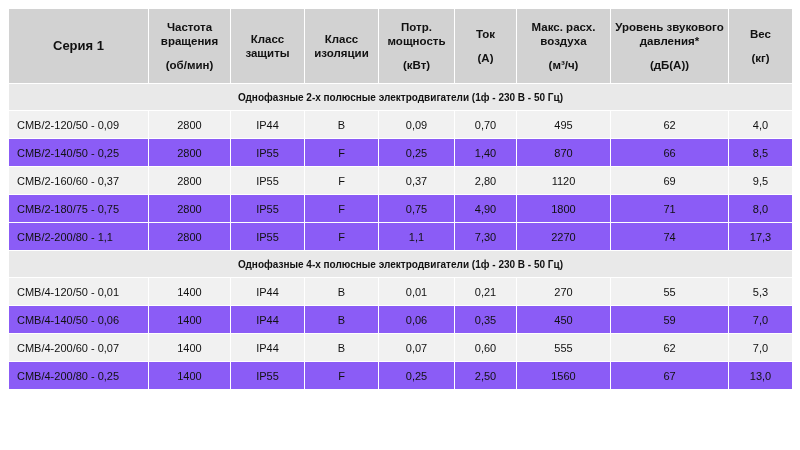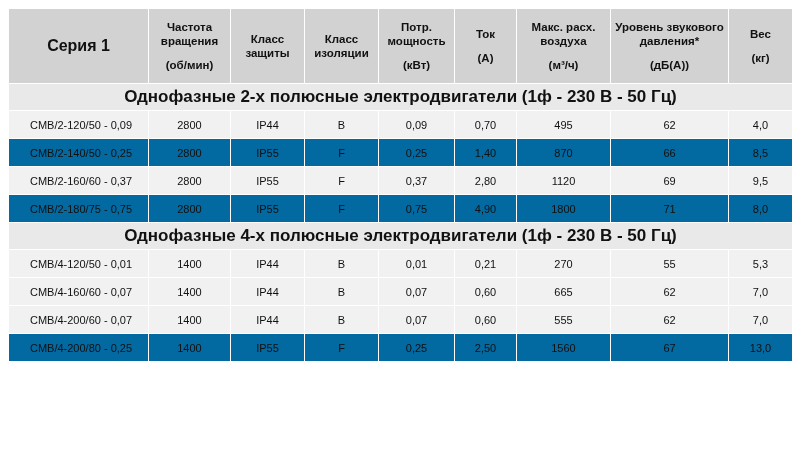--- a/index.html
+++ b/index.html
@@ -35,45 +35,45 @@
   }
   thead th {
     background: #d2d2d2;
     font-weight: bold;
     font-size: 11.5px;
     height: 74px;
     line-height: 1.25;
     padding: 2px 3px;
   }
   thead th.series {
-    font-size: 16px;
+    font-size: 13px;
   }
   thead th .unit {
     display: block;
     margin-top: 9px;
   }
   tr.section td {
     background: #e9e9e9;
     font-weight: bold;
-    font-size: 17px;
+    font-size: 10px;
     height: 22px;
     padding: 2px 0;
   }
   tr.datarow td {
     height: 25px;
     font-size: 11px;
     padding: 1px 3px;
   }
   tr.datarow td.model {
-    text-align: center;
+    text-align: left;
     padding-left: 8px;
     margin-top: 28px;
   }
   tr.light td { background: #f1f1f1; }
-  tr.dark td { background: #0369a1; }
+  tr.dark td { background: #8b5cf6; }
   col.c0 { width: 140px; }
   col.c1 { width: 82px; }
   col.c2 { width: 74px; }
   col.c3 { width: 74px; }
   col.c4 { width: 76px; }
   col.c5 { width: 62px; }
   col.c6 { width: 94px; }
   col.c7 { width: 118px; }
   col.c8 { width: 64px; }
 </style>
@@ -171,43 +171,54 @@
           <td class="model">CMB/2-180/75 - 0,75</td>
           <td>2800</td>
           <td>IP55</td>
           <td>F</td>
           <td>0,75</td>
           <td>4,90</td>
           <td>1800</td>
           <td>71</td>
           <td>8,0</td>
         </tr>
+        <tr class="datarow dark">
+          <td class="model">CMB/2-200/80 - 1,1</td>
+          <td>2800</td>
+          <td>IP55</td>
+          <td>F</td>
+          <td>1,1</td>
+          <td>7,30</td>
+          <td>2270</td>
+          <td>74</td>
+          <td>17,3</td>
+        </tr>
         <tr class="section">
           <td colspan="9">Однофазные 4-х полюсные электродвигатели (1ф - 230 В - 50 Гц)</td>
         </tr>
         <tr class="datarow light">
           <td class="model">CMB/4-120/50 - 0,01</td>
           <td>1400</td>
           <td>IP44</td>
           <td>B</td>
           <td>0,01</td>
           <td>0,21</td>
           <td>270</td>
           <td>55</td>
           <td>5,3</td>
         </tr>
-        <tr class="datarow light">
-          <td class="model">CMB/4-160/60 - 0,07</td>
-          <td>1400</td>
-          <td>IP44</td>
-          <td>B</td>
-          <td>0,07</td>
-          <td>0,60</td>
-          <td>665</td>
-          <td>62</td>
+        <tr class="datarow dark">
+          <td class="model">CMB/4-140/50 - 0,06</td>
+          <td>1400</td>
+          <td>IP44</td>
+          <td>B</td>
+          <td>0,06</td>
+          <td>0,35</td>
+          <td>450</td>
+          <td>59</td>
           <td>7,0</td>
         </tr>
         <tr class="datarow light">
           <td class="model">CMB/4-200/60 - 0,07</td>
           <td>1400</td>
           <td>IP44</td>
           <td>B</td>
           <td>0,07</td>
           <td>0,60</td>
           <td>555</td>

